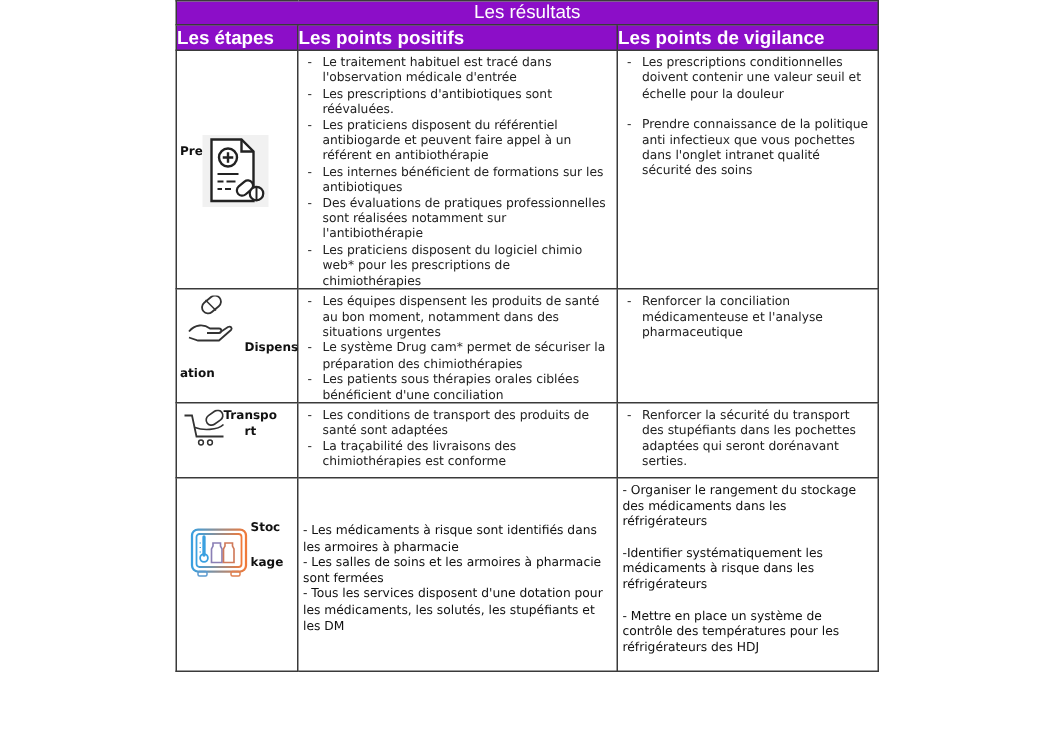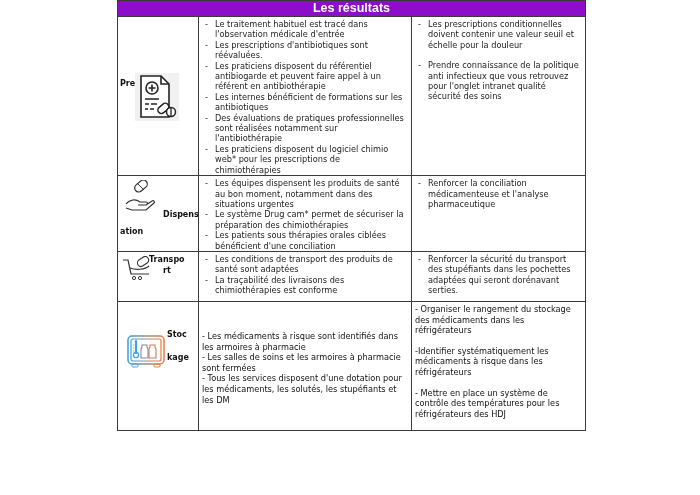--- a/index.html
+++ b/index.html
@@ -5,21 +5,21 @@
   html, body { margin:0; padding:0; background:#ffffff; }
   body { width:700px; height:495px; position:relative; overflow:hidden; font-family:"Liberation Sans", sans-serif; }
   table.results {
     position:absolute; left:117px; top:0; width:468px;
     border-collapse:collapse; table-layout:fixed;
   }
   table.results td, table.results th {
     border:1px solid #3a3a3a; vertical-align:top; padding:0;
   }
   .hdr-top th {
-    background:#8c0ec8; color:#ffffff; font-weight:bold; font-size:12.5px;
+    background:#8c0ec8; color:#ffffff; font-weight:normal; font-size:12.5px;
     text-align:center; height:15px; line-height:15px; border-bottom:1px solid #6d1a99;
   }
   .hdr-cols th {
     background:#8c0ec8; color:#ffffff; font-weight:bold; font-size:12.5px;
     text-align:left; height:16px; line-height:16px; padding-left:4px;
   }
   .stage { position:relative; }
   .stage .lbl { position:absolute; font-size:8px; font-weight:bold; color:#111; line-height:10px; font-family:"DejaVu Sans", sans-serif; }
   .cell-list { list-style:none; margin:0; padding:2px 4px 0 6px; font-size:8.2px; line-height:10.4px; color:#222; font-family:"DejaVu Sans", sans-serif; }
   .cell-list li { position:relative; padding-left:10px; }
@@ -35,20 +35,25 @@
 
 <table class="results">
   <colgroup>
     <col style="width:81px">
       <col style="width:213px">
       <col style="width:174px">
   </colgroup>
   <tbody>
       <tr class="hdr-top">
     <th colspan="3">Les résultats</th>
+  </tr>
+  <tr class="hdr-cols">
+    <th>Les  étapes</th>
+    <th>Les points positifs</th>
+    <th>Les points de vigilance</th>
   </tr>
 
   <tr style="height:145px">
     <td class="stage">
       <span class="lbl" style="left:2px;top:62px">Pres</span>
       <div style="position:absolute;left:17px;top:56px;width:44px;height:48px;background:#f1f1f1;">
         <svg width="44" height="48" viewBox="0 0 44 48">
           <path d="M6 3 H26 L34 11 V44 H6 Z" fill="#fff" stroke="#222" stroke-width="1.6"></path>
           <path d="M26 3 V11 H34" fill="none" stroke="#222" stroke-width="1.6"></path>
           <circle cx="17" cy="15" r="6" fill="none" stroke="#222" stroke-width="1.6"></circle>
@@ -66,21 +71,21 @@
         <li>Les prescriptions d'antibiotiques sont réévaluées.</li>
         <li>Les praticiens disposent du référentiel antibiogarde et peuvent faire appel à un référent en antibiothérapie</li>
         <li>Les internes bénéficient de formations sur les antibiotiques</li>
         <li>Des évaluations de pratiques professionnelles sont réalisées notamment sur l'antibiothérapie</li>
         <li>Les praticiens disposent du logiciel chimio web* pour les prescriptions de chimiothérapies</li>
       </ul>
     </td>
     <td>
       <ul class="cell-list spaced">
         <li>Les prescriptions conditionnelles doivent contenir une valeur seuil et échelle pour la douleur</li>
-        <li>Prendre connaissance de la politique anti infectieux que vous retrouvez pour l'onglet intranet qualité sécurité des soins</li>
+        <li>Prendre connaissance de la politique anti infectieux que vous pochettes dans l'onglet intranet qualité sécurité des soins</li>
       </ul>
     </td>
   </tr>
 
   <tr style="height:74px">
     <td class="stage">
       <div style="position:absolute;left:6px;top:4px;">
         <svg width="32" height="34" viewBox="0 0 32 34">
           <rect x="10" y="2" width="14" height="8" rx="4" transform="rotate(-40 17 6)" fill="none" stroke="#333" stroke-width="1.2"></rect>
           <path d="M13 3 L20 10" stroke="#333" stroke-width="1"></path>

